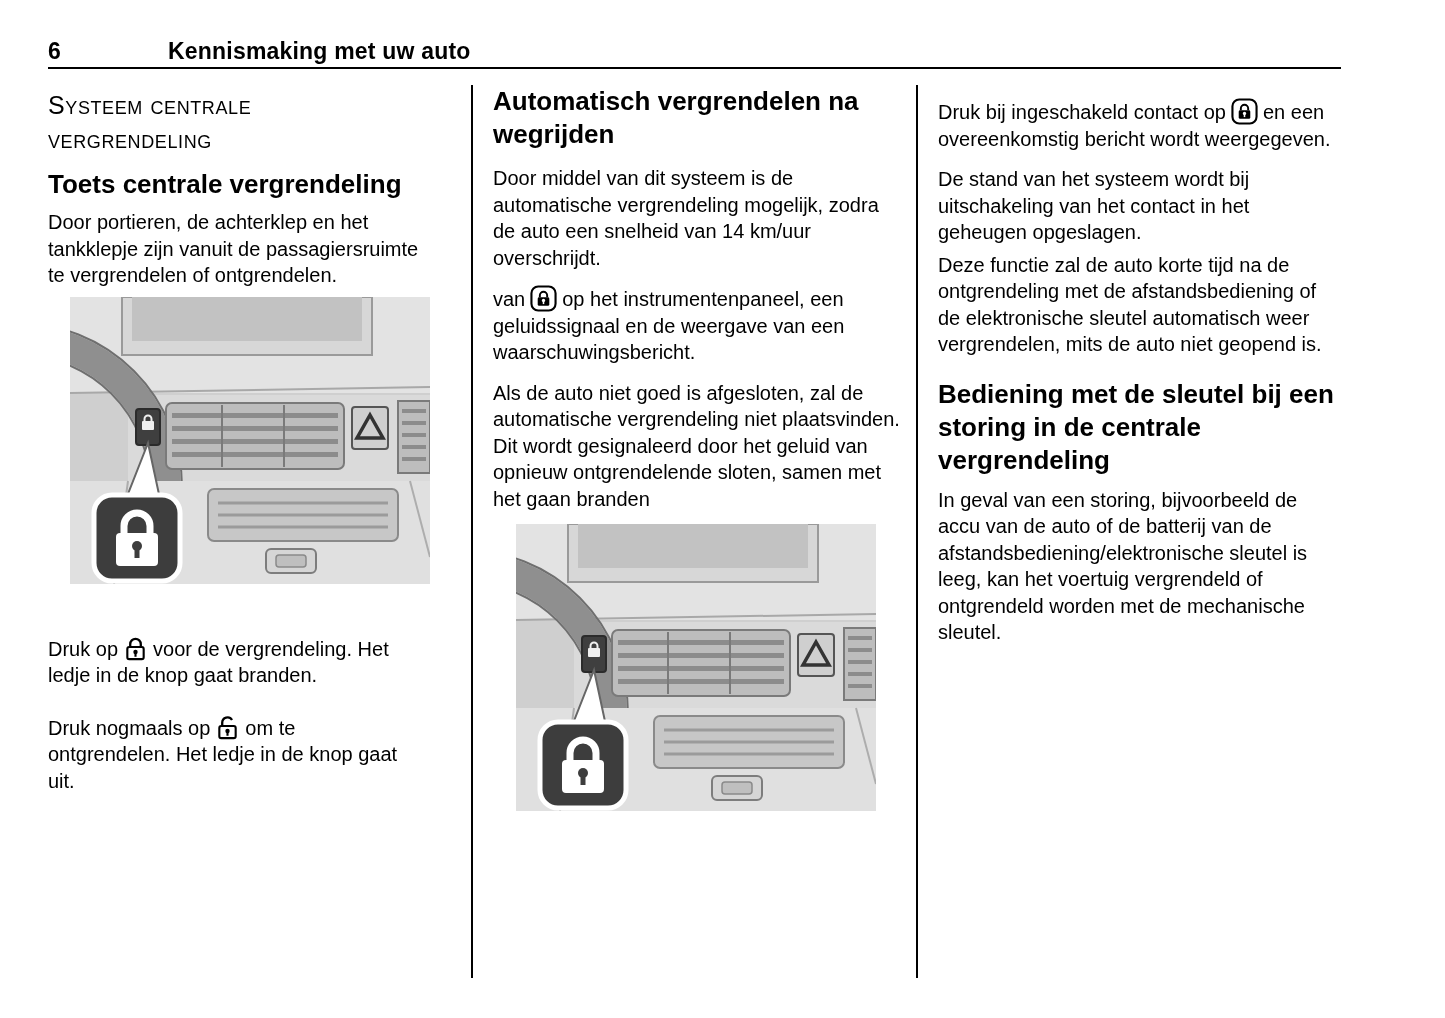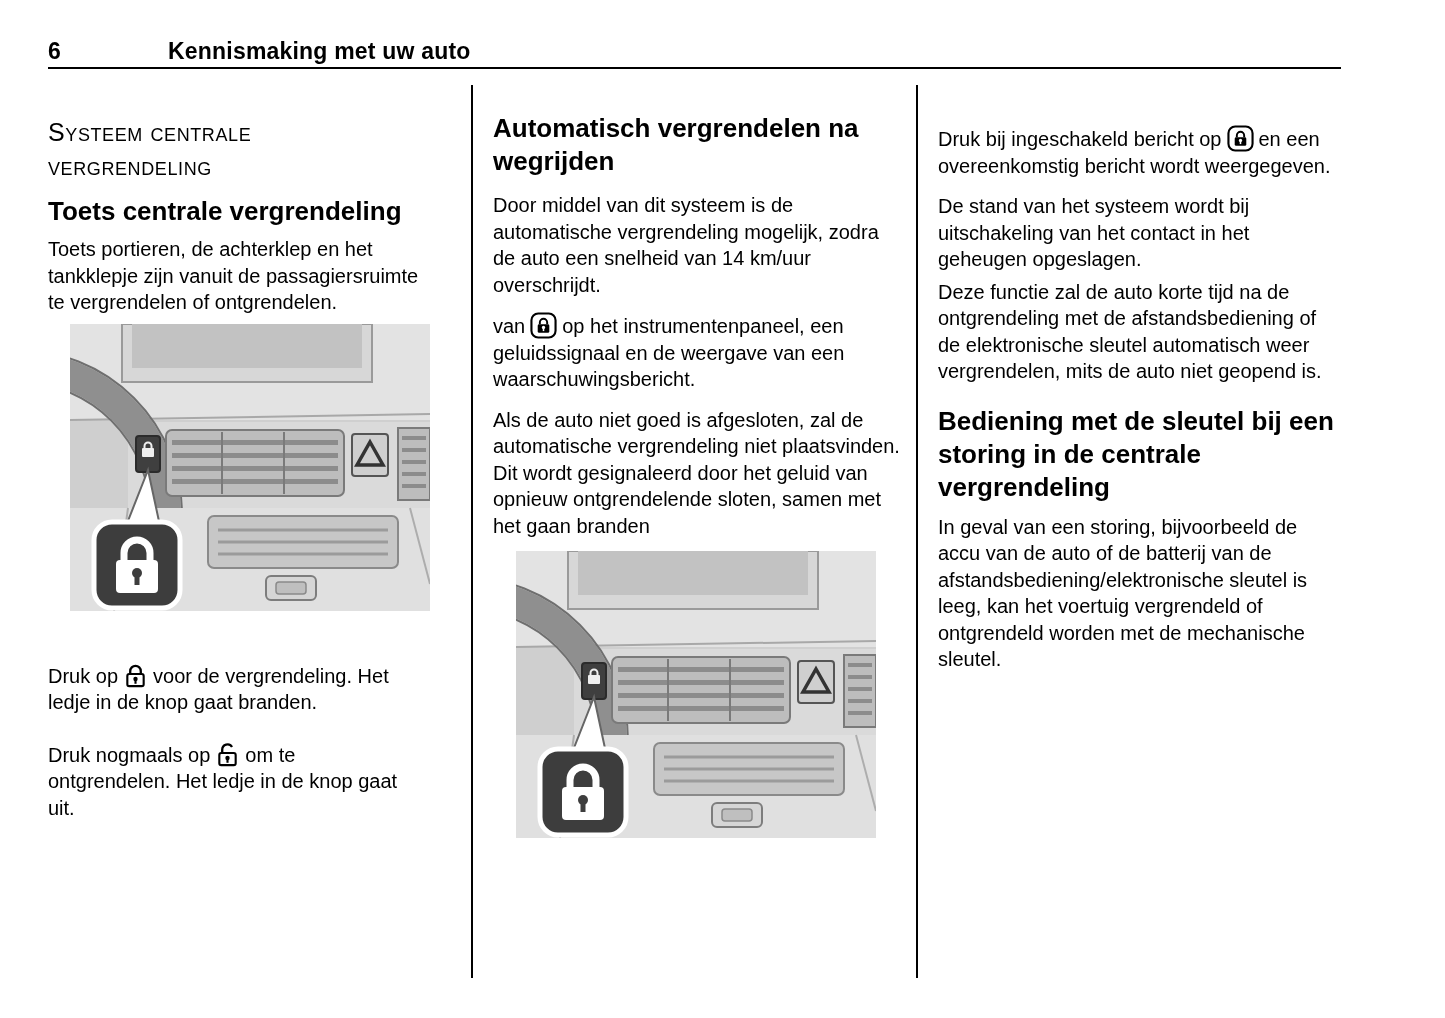--- a/index.html
+++ b/index.html
@@ -23,21 +23,21 @@
   }
   .rule {
     position: absolute; left: 48px; top: 67px;
     width: 1293px; height: 2px; background: #000;
   }
   .divider {
     position: absolute; top: 85px; height: 893px; width: 2px; background: #000;
   }
   .d1 { left: 471px; }
   .d2 { left: 916px; }
-  .col { position: absolute; margin-top: 27px; }
+  .col { position: absolute; }
   .col1 { left: 48px;  top: 88px; width: 372px; }
   .col2 { left: 493px; top: 85px; width: 408px; }
   .col3 { left: 938px; top: 98px; width: 404px; }
 
   .smallcaps {
     font-variant: small-caps;
     font-size: 25px; line-height: 34px; font-weight: 400;
     letter-spacing: 0.6px;
   }
   h2.head {
@@ -160,21 +160,21 @@
   <span class="pageno">6</span>
   <h1 class="chapter">Kennismaking met uw auto</h1>
   <div class="rule"></div>
 
   <div class="divider d1"></div>
   <div class="divider d2"></div>
 
   <section class="col col1">
     <div class="smallcaps">Systeem centrale vergrendeling</div>
     <h2 class="head">Toets centrale vergrendeling</h2>
-    <p class="body intro">Toets portieren, de achterklep en het tankklepje zijn vanuit de passagiersruimte te vergrendelen of ontgrendelen.</p>
+    <p class="body intro">Door portieren, de achterklep en het tankklepje zijn vanuit de passagiersruimte te vergrendelen of ontgrendelen.</p>
 
     <svg class="illu" viewBox="0 0 360 287" role="img">
       <use href="#g-dash"></use>
     </svg>
 
     <p class="body after-illu">
       <span>Druk op</span><svg class="ic" viewBox="0 0 26 26">
           <use href="#g-lock-closed"></use>
         </svg><span>voor de vergrendeling. Het ledje in de knop gaat branden.</span>
     </p>
@@ -196,21 +196,21 @@
     </p>
     <p class="body">Als de auto niet goed is afgesloten, zal de automatische vergrendeling niet plaatsvinden. Dit wordt gesignaleerd door het geluid van opnieuw ontgrendelende sloten, samen met het gaan branden</p>
 
     <svg class="illu" viewBox="0 0 360 287" role="img">
       <use href="#g-dash"></use>
     </svg>
   </section>
 
   <section class="col col3">
     <p class="body" style="margin-top:0">
-      <span>Druk bij ingeschakeld bericht op</span><svg class="ic-frame" viewBox="0 0 28 28">
+      <span>Druk bij ingeschakeld contact op</span><svg class="ic-frame" viewBox="0 0 28 28">
           <use href="#g-lock-framed"></use>
         </svg><span>en een overeenkomstig bericht wordt weergegeven.</span>
     </p>
     <p class="body">De stand van het systeem wordt bij uitschakeling van het contact in het geheugen opgeslagen.</p>
 
     <p class="body tight">Deze functie zal de auto korte tijd na de ontgrendeling met de afstandsbediening of de elektronische sleutel automatisch weer vergrendelen, mits de auto niet geopend is.</p>
 
     <h2 class="head">Bediening met de sleutel bij een storing in de centrale vergrendeling</h2>
     <p class="body after-head">In geval van een storing, bijvoorbeeld de accu van de auto of de batterij van de afstandsbediening/elektronische sleutel is leeg, kan het voertuig vergrendeld of ontgrendeld worden met de mechanische sleutel.</p>
   </section>

